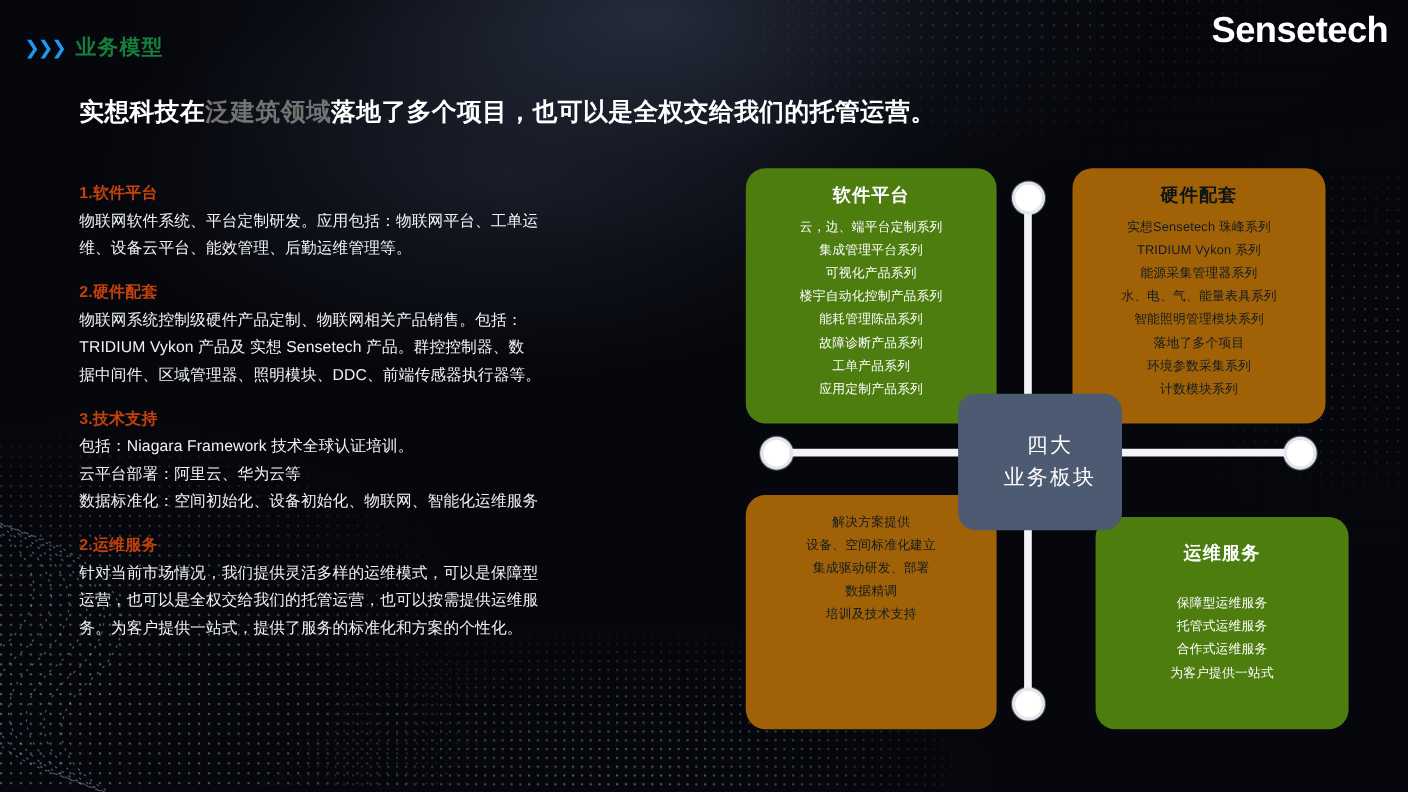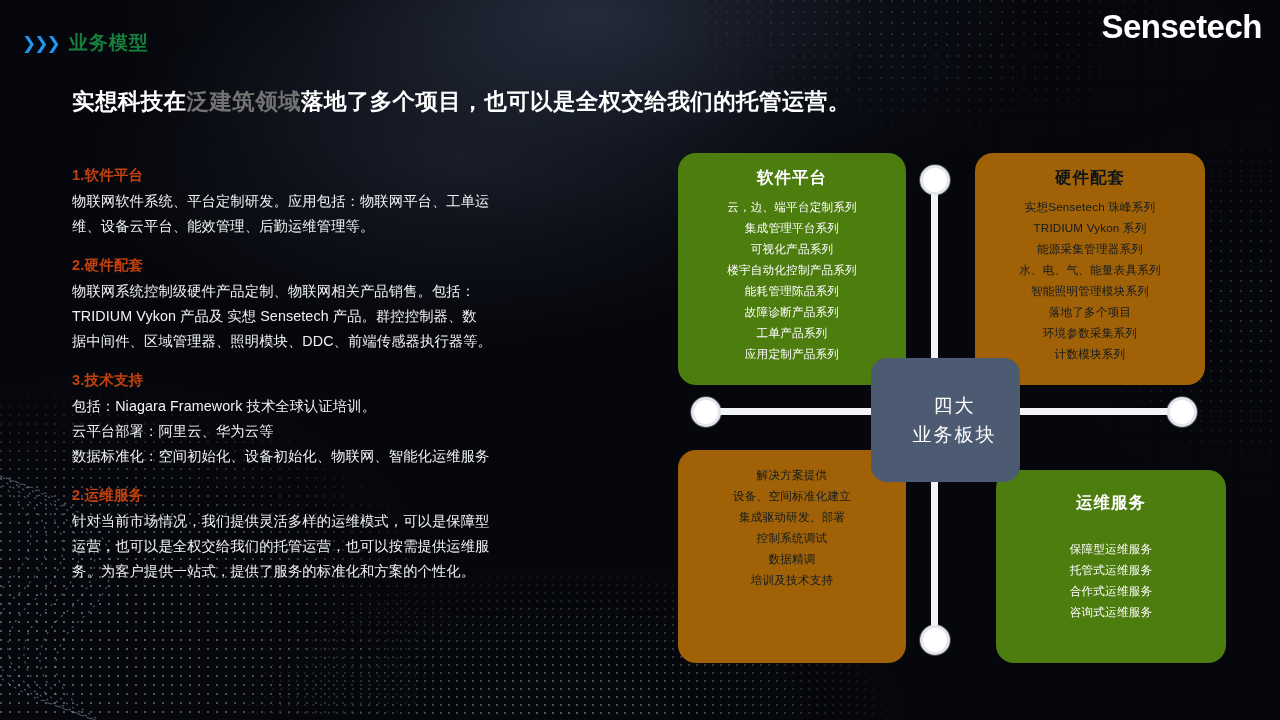--- a/index.html
+++ b/index.html
@@ -236,31 +236,30 @@
       <div class="card-item">智能照明管理模块系列</div>
       <div class="card-item">落地了多个项目</div>
       <div class="card-item">环境参数采集系列</div>
       <div class="card-item">计数模块系列</div>
     </div>
 
     <div class="card lightblue" style="left:18px; top:310px; width:228px; height:213px;">
       <div class="card-item">解决方案提供</div>
       <div class="card-item">设备、空间标准化建立</div>
       <div class="card-item">集成驱动研发、部署</div>
-      <div class="card-item">控制系统调试</div>
       <div class="card-item">数据精调</div>
       <div class="card-item">培训及技术支持</div>
     </div>
 
     <div class="card blue" style="left:315px; top:330px; width:230px; height:193px; padding-top:22px;margin-left:21px;">
       <div class="card-title" style="margin-bottom:24px;">运维服务</div>
       <div class="card-item">保障型运维服务</div>
       <div class="card-item">托管式运维服务</div>
       <div class="card-item">合作式运维服务</div>
-      <div class="card-item">咨询式运维服务</div>
+      <div class="card-item">为客户提供一站式</div>
     </div>
 
     <div class="hub" style="left:211px; top:218px; width:149px; height:124px;padding-left:18px;">
       <span>四大</span>
       <span>业务板块</span>
     </div>
 
     <div class="node" style="left:260px; top:25px;"></div>
     <div class="node" style="left:31px; top:257px;"></div>
     <div class="node" style="left:507px; top:257px;"></div>

